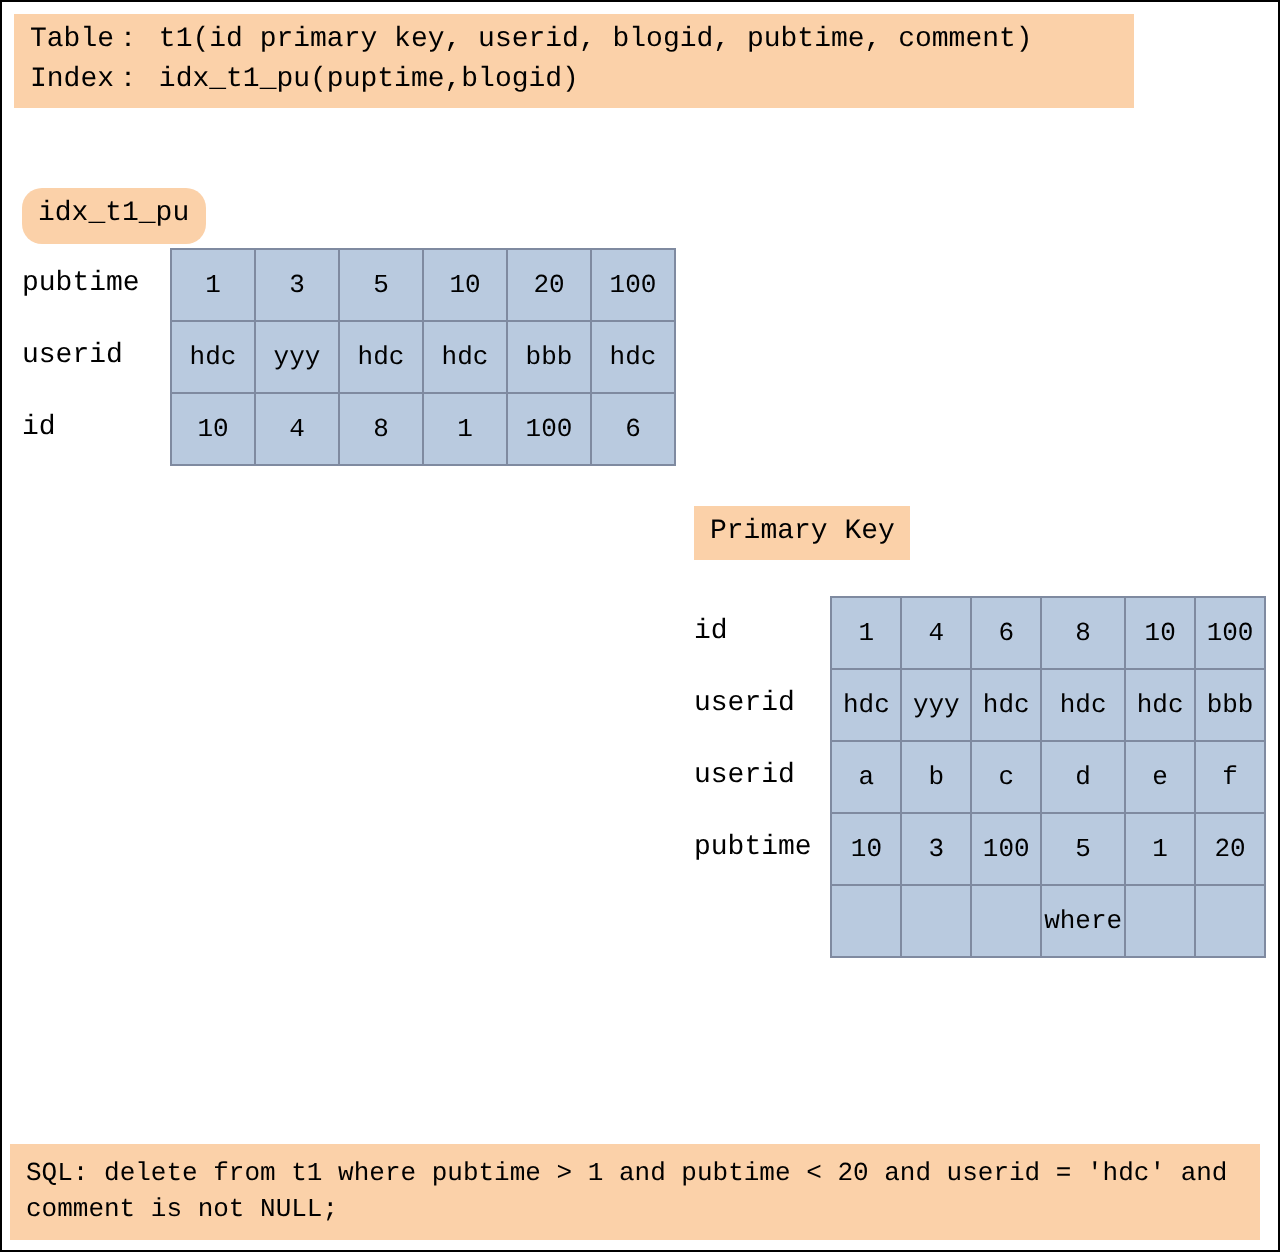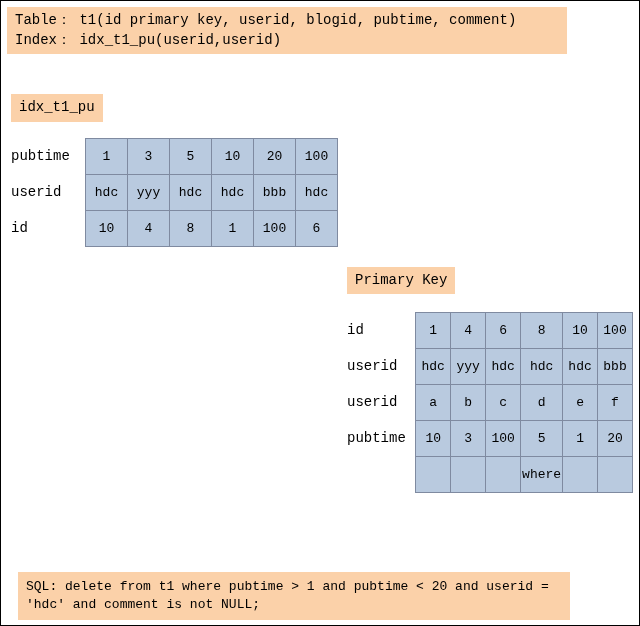--- a/index.html
+++ b/index.html
@@ -15,21 +15,21 @@
       border: 1px solid #000;
     }
     .peach-box {
       background: #fbd1a9;
       padding: 4px 8px;
       display: inline-block;
       line-height: 1.4;
     }
     .red { color: #000000; }
     .header-box { margin-bottom: 30px; display:block; width: 560px;}
-    .section-title { margin: 10px 0 16px 4px; }
+    .section-title { margin: 10px 0 2px 4px; border-radius: 10px; }
     .idx-section { margin-bottom: 20px; }
     .flex-row { display: flex; align-items: flex-start; }
     .row-labels {
       display: flex;
       flex-direction: column;
       justify-content: space-around;
       margin-right: 8px;
       text-align: left;
       padding-left: 4px;
     }
@@ -56,39 +56,39 @@
     .pk-labels {
       display: flex;
       flex-direction: column;
       margin-right: 8px;
     }
     .pk-labels div { height: 36px; line-height: 36px; text-align: left; }
     .sql-box {
       background: #fbd1a9;
       padding: 6px 8px;
       position: absolute;
-      left: 18px;
+      left: 5px;
       right: 6px;
       bottom: 6px;
-      width: 552px;
+      width: 625px;
       font-size: 13px;
       line-height: 1.4;
     }
   </style>
 </head>
 <body>
 
 <div class="peach-box header-box">
   <div>
     <span class="red">Table：</span>
     <span>t1(id primary key, userid, blogid, pubtime, comment)</span>
   </div>
   <div>
     <span class="red">Index：</span>
-    <span>idx_t1_pu(userid,userid)</span>
+    <span>idx_t1_pu(puptime,blogid)</span>
   </div>
 </div>
 
 <div class="idx-section">
   <div class="peach-box section-title">idx_t1_pu</div>
   <div class="flex-row">
     <div class="row-labels" style="width:70px;">
       <div>pubtime</div>
       <div>userid</div>
       <div>id</div>

